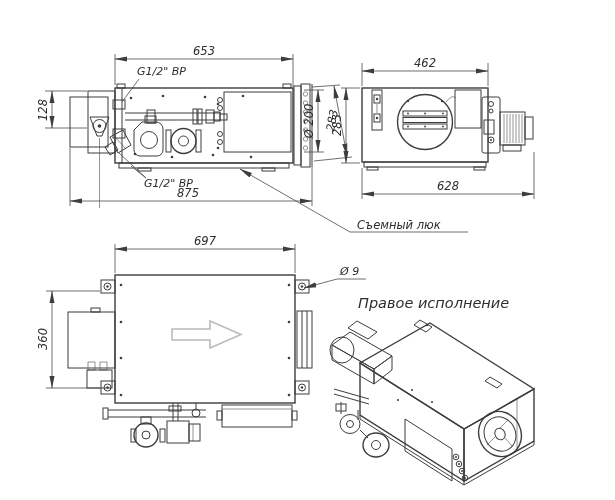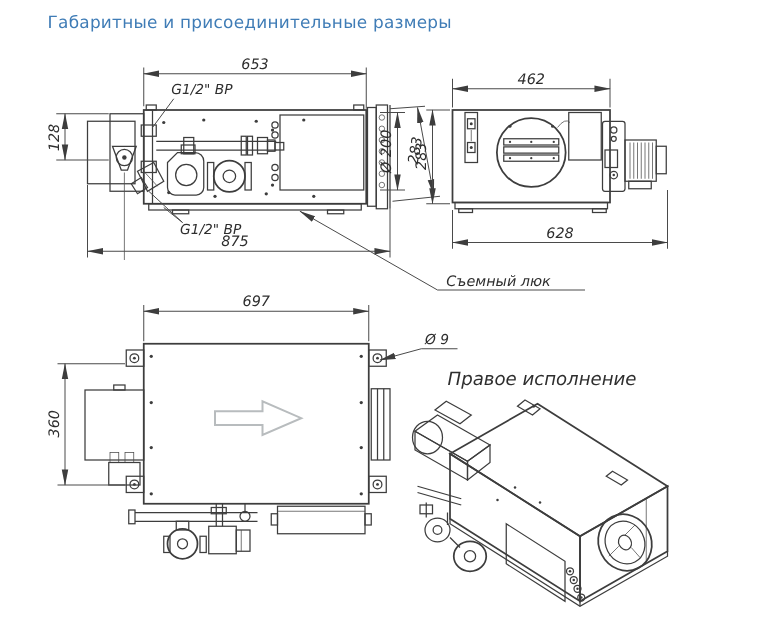--- a/index.html
+++ b/index.html
@@ -16,21 +16,20 @@
   .dt{font:italic 11.5px "DejaVu Sans",sans-serif;fill:#2e2e2e;}
   .lbl{font:italic 11px "DejaVu Sans",sans-serif;fill:#2e2e2e;}
   .lbl2{font:italic 11.5px "DejaVu Sans",sans-serif;fill:#2e2e2e;}
   .big{font:italic 14.5px "DejaVu Sans",sans-serif;fill:#2e2e2e;}
   .flow{fill:none;stroke:#b8bcbe;stroke-width:1.6;stroke-linejoin:miter;}
 </style>
 </head>
 <body>
 
 <div class="page">
-  <div class="page-title">Габаритные и присоединительные размеры</div>
 
   <svg width="615" height="500" viewBox="0 0 615 500">
     <defs>
       <marker id="ah" viewBox="0 0 12 6" refX="11.5" refY="3" markerWidth="13" markerHeight="7" orient="auto-start-reverse" markerUnits="userSpaceOnUse">
         <path d="M12,3 L0,0.6 L0,5.4 Z" fill="#3d3d3d"></path>
       </marker>
     </defs>
 
     <g>
 

